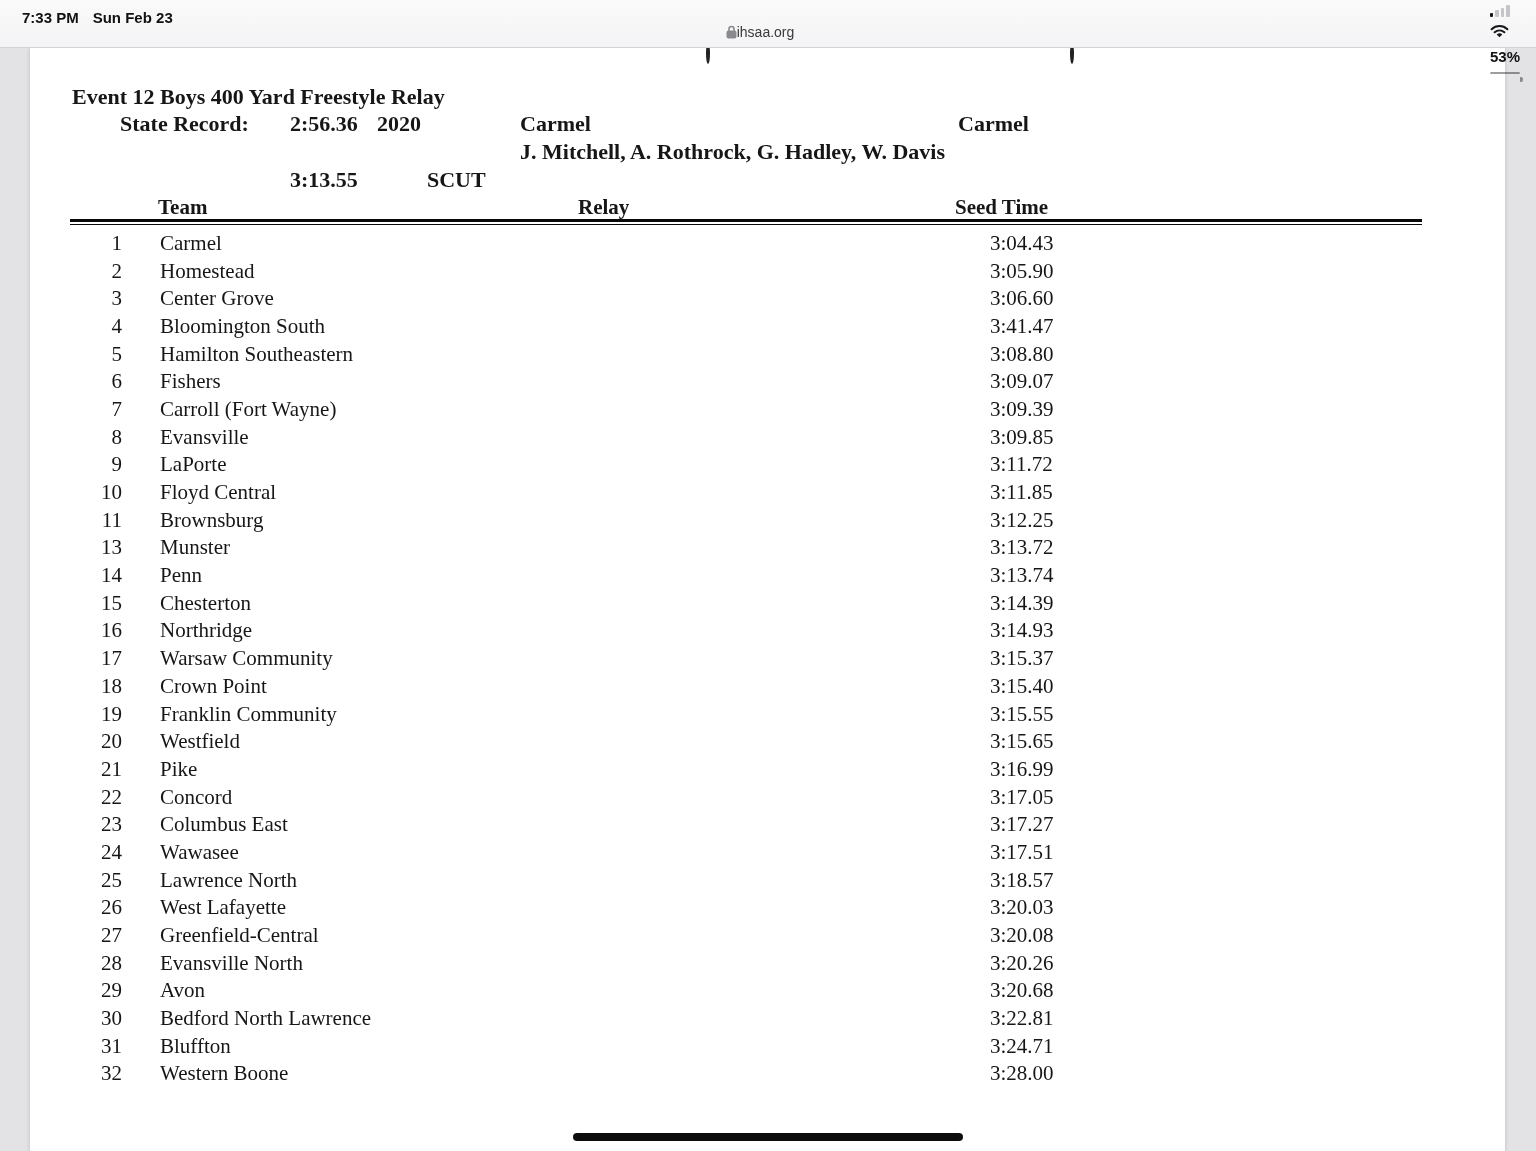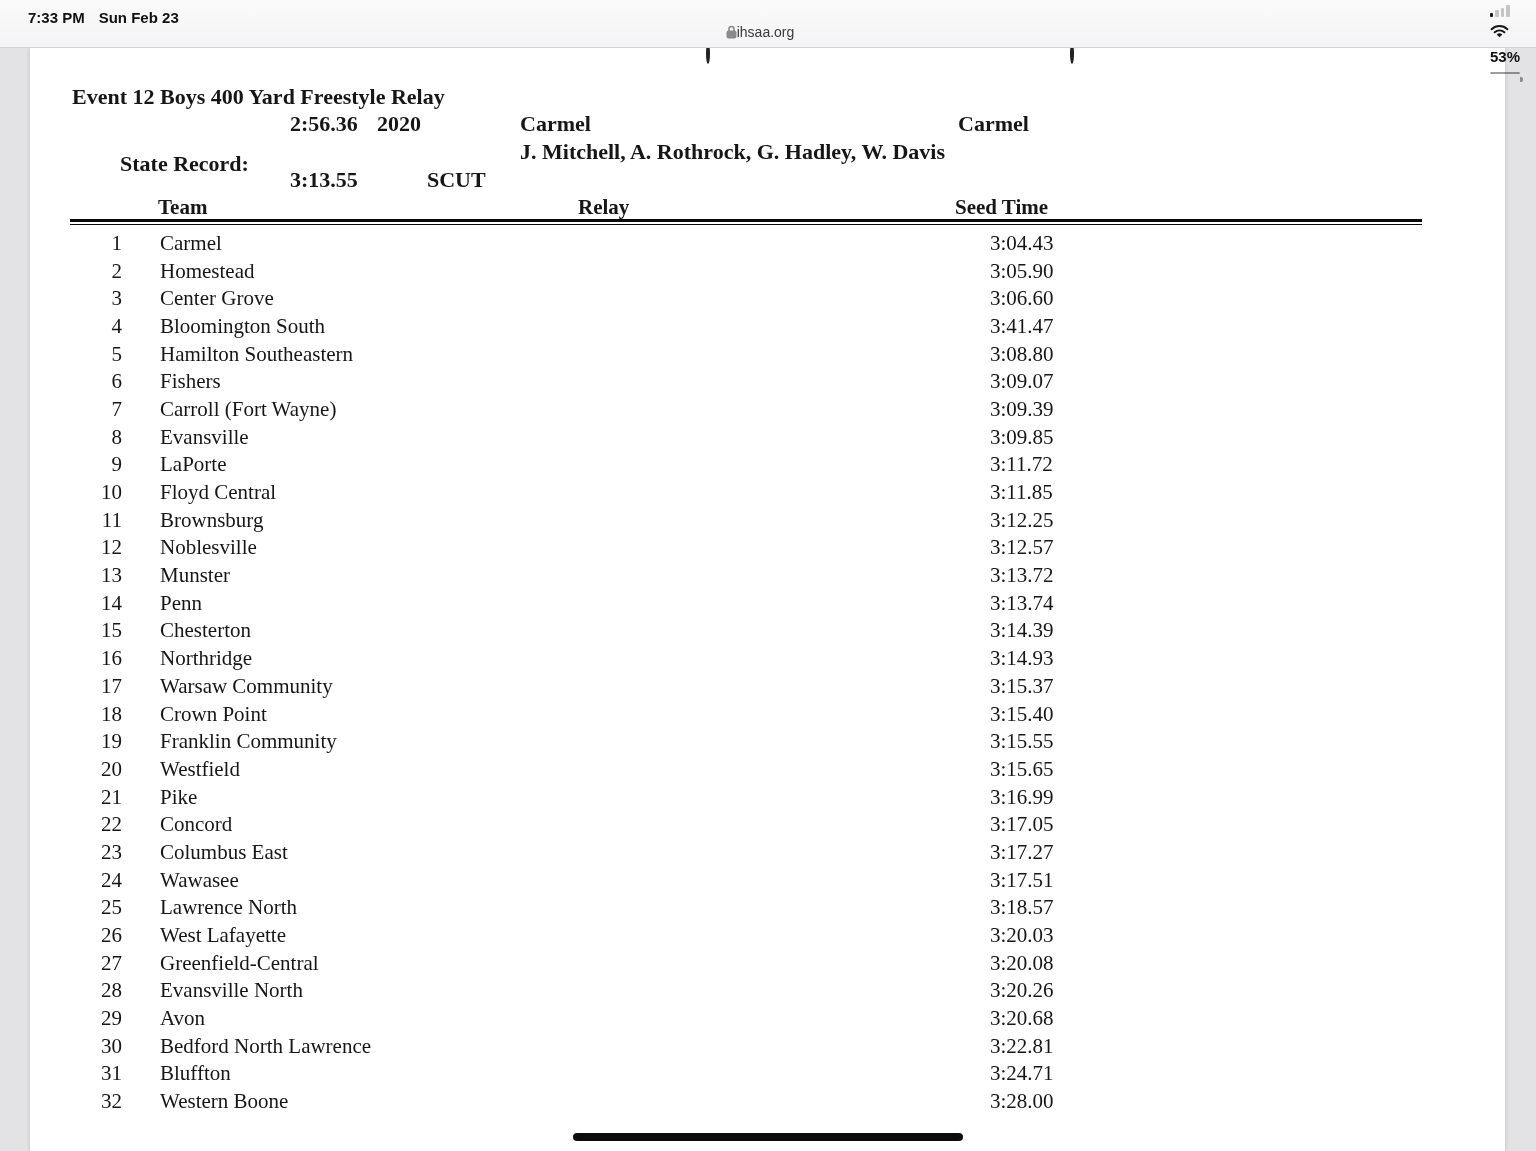--- a/index.html
+++ b/index.html
@@ -12,21 +12,21 @@
   }
 
   
   .toolbar {
     position:absolute; left:0; top:0; width:1536px; height:48px;
     background:linear-gradient(#fafafa,#f4f4f6);
     border-bottom:1px solid #d2d2d6;
     z-index:30;
   }
   .status-left {
-    position:absolute; left:28px; top:5px; height:24px;
+    position:absolute; left:22px; top:5px; height:24px;
     display:flex; align-items:center; gap:14px;
     font-size:15px; font-weight:600; color:#111;
   }
   .status-right {
     position:absolute; right:16px; top:5px; height:24px;
     display:flex; align-items:flex-start; gap:7px;
     font-size:15px; font-weight:700; color:#111;flex-direction:column;
   }
   .cell-bars { display:flex; align-items:flex-end; gap:2px; height:12px; }
   .cell-bars i { display:block; width:3.5px; border-radius:1px; background:#c4c4c9; }
@@ -54,21 +54,21 @@
     overflow:hidden;
   }
   
   .desc { position:absolute; top:-3px; background:transparent; }
   .desc .tail { width:3.5px; height:9px; background:#222; border-radius:0 0 3px 2px; transform:rotate(14deg); }
   .desc .loop { width:9px; height:10px; border:2.5px solid #222; border-radius:50%;
     margin-top:-4px; background:#fff; }
 
   .abs { position:absolute; white-space:nowrap; }
   .evt-title   { left:42px;  top:36px;  font-size:22px; font-weight:700; }
-  .rec-label   { left:90px;  top:63px;  font-size:22px; font-weight:700;margin-top:40px; }
+  .rec-label   { left:90px;  top:63px;  font-size:22px; font-weight:700; }
   .rec-time    { left:260px; top:63px;  font-size:22px; font-weight:700; }
   .rec-year    { left:347px; top:63px;  font-size:22px; font-weight:700; }
   .rec-team    { left:490px; top:63px;  font-size:22px; font-weight:700; }
   .rec-team-r  { left:928px; top:63px;  font-size:22px; font-weight:700; }
   .rec-swim    { left:490px; top:91px;  font-size:22px; font-weight:700; }
   .cut-time    { left:260px; top:119px; font-size:22px; font-weight:700; }
   .cut-label   { left:360px; top:119px; font-size:22px; font-weight:700;margin-left:37px; }
 
   .col-team    { left:128px; top:147px; font-size:21px; font-weight:700; }
   .col-relay   { left:548px; top:147px; font-size:21px; font-weight:700; }
@@ -221,26 +221,20 @@
         <span class="relay"></span>
         <span class="seed">3:11.85</span>
       </div>
       <div class="trow">
         <span class="rank">11</span>
         <span class="team">Brownsburg</span>
         <span class="relay"></span>
         <span class="seed">3:12.25</span>
       </div>
       <div class="trow">
-        <span class="rank">12</span>
-        <span class="team">Noblesville</span>
-        <span class="relay"></span>
-        <span class="seed">3:12.57</span>
-      </div>
-      <div class="trow">
         <span class="rank">13</span>
         <span class="team">Munster</span>
         <span class="relay"></span>
         <span class="seed">3:13.72</span>
       </div>
       <div class="trow">
         <span class="rank">14</span>
         <span class="team">Penn</span>
         <span class="relay"></span>
         <span class="seed">3:13.74</span>

